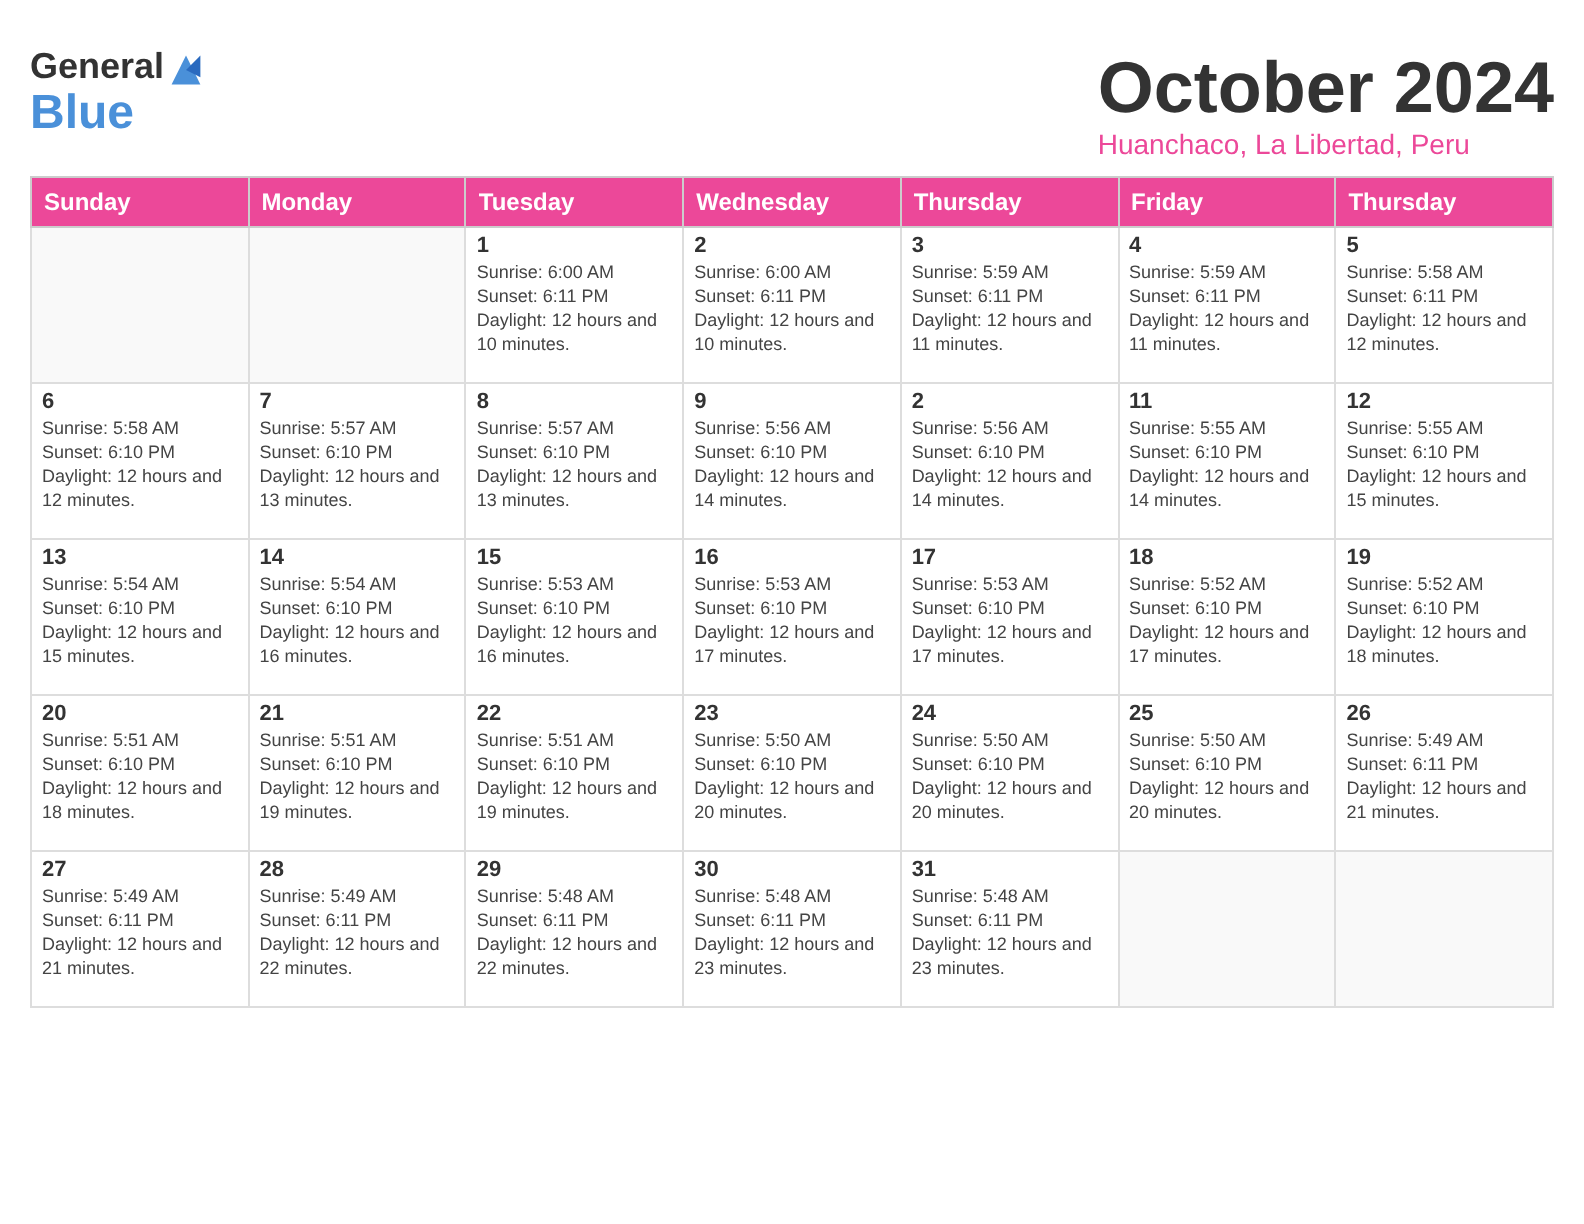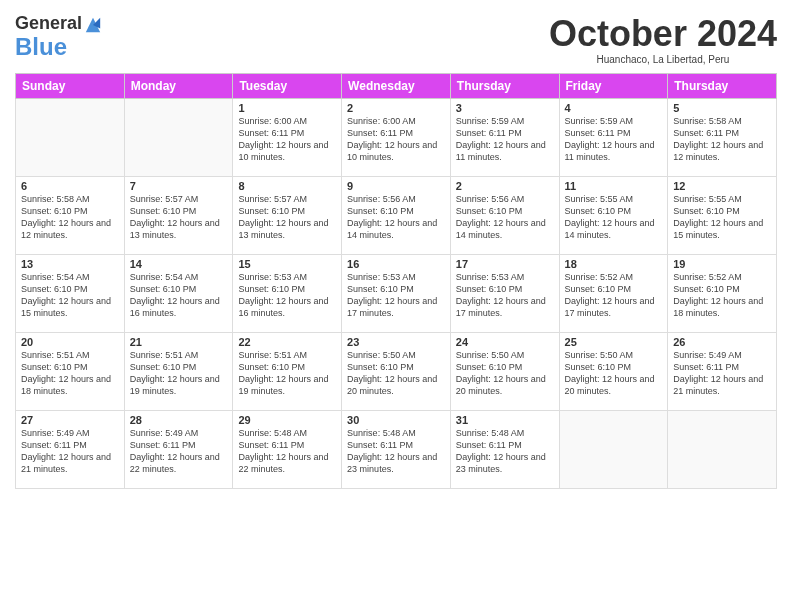--- a/index.html
+++ b/index.html
@@ -7,21 +7,21 @@
       width: 792px;
       height: 612px;
       font-family: Arial, sans-serif;
       background: #fff;
       overflow: hidden;
     }
     .page {
       width: 792px;
       height: 612px;
       background: #fff;
-      padding: 14px 15px;
+      padding: 24px 15px;
     }
     .header {
       display: flex;
       justify-content: space-between;
       align-items: flex-start;
       margin-bottom: 8px;
     }
     .logo {
       display: flex;
       align-items: center;
@@ -42,39 +42,39 @@
       color: #4a90d9;
     }
     .logo-icon {
       width: 18px;
       height: 18px;
       margin-left: 2px;
       align-self: flex-start;
       margin-top: 2px;
     }
     .title-block {
-      text-align: center;
+      text-align: left;
       margin-left: 28px;
     }
     .calendar-title {
       font-size: 36px;
       font-weight: bold;
       color: #333;
       line-height: 1.1;
     }
     .calendar-subtitle {
-      font-size: 10px;
-      color: #404040;
+      font-size: 14px;
+      color: #ec4899;
     }
     .calendar {
       width: 100%;
       border-collapse: collapse;
     }
     .calendar th {
-      background: #d946ef;
+      background: #ec4899;
       color: #fff;
       font-size: 12px;
       font-weight: bold;
       padding: 5px 6px;
       text-align: left;
       border: 1px solid #ccc;
     }
     .calendar td {
       border: 1px solid #ddd;
       vertical-align: top;

